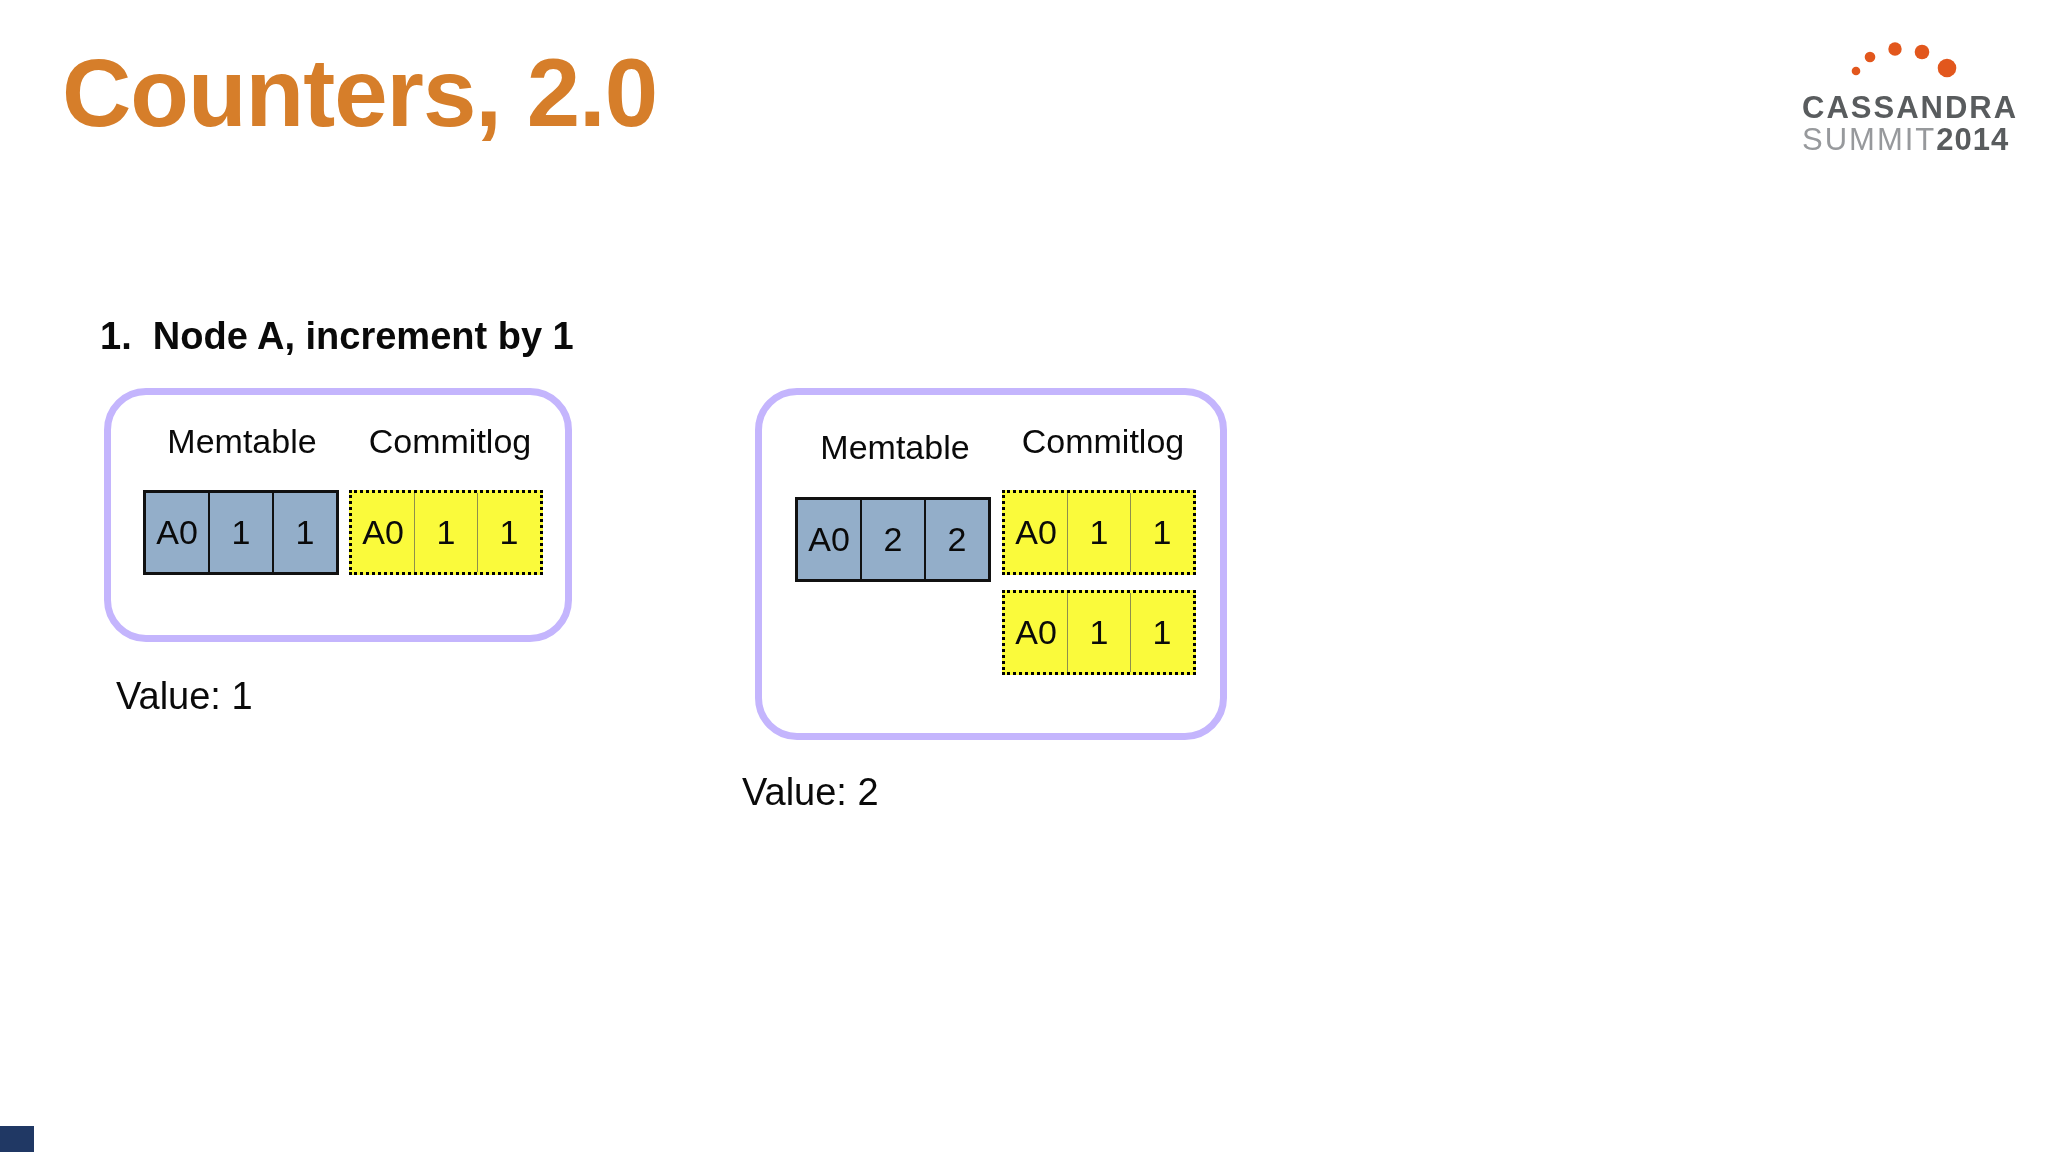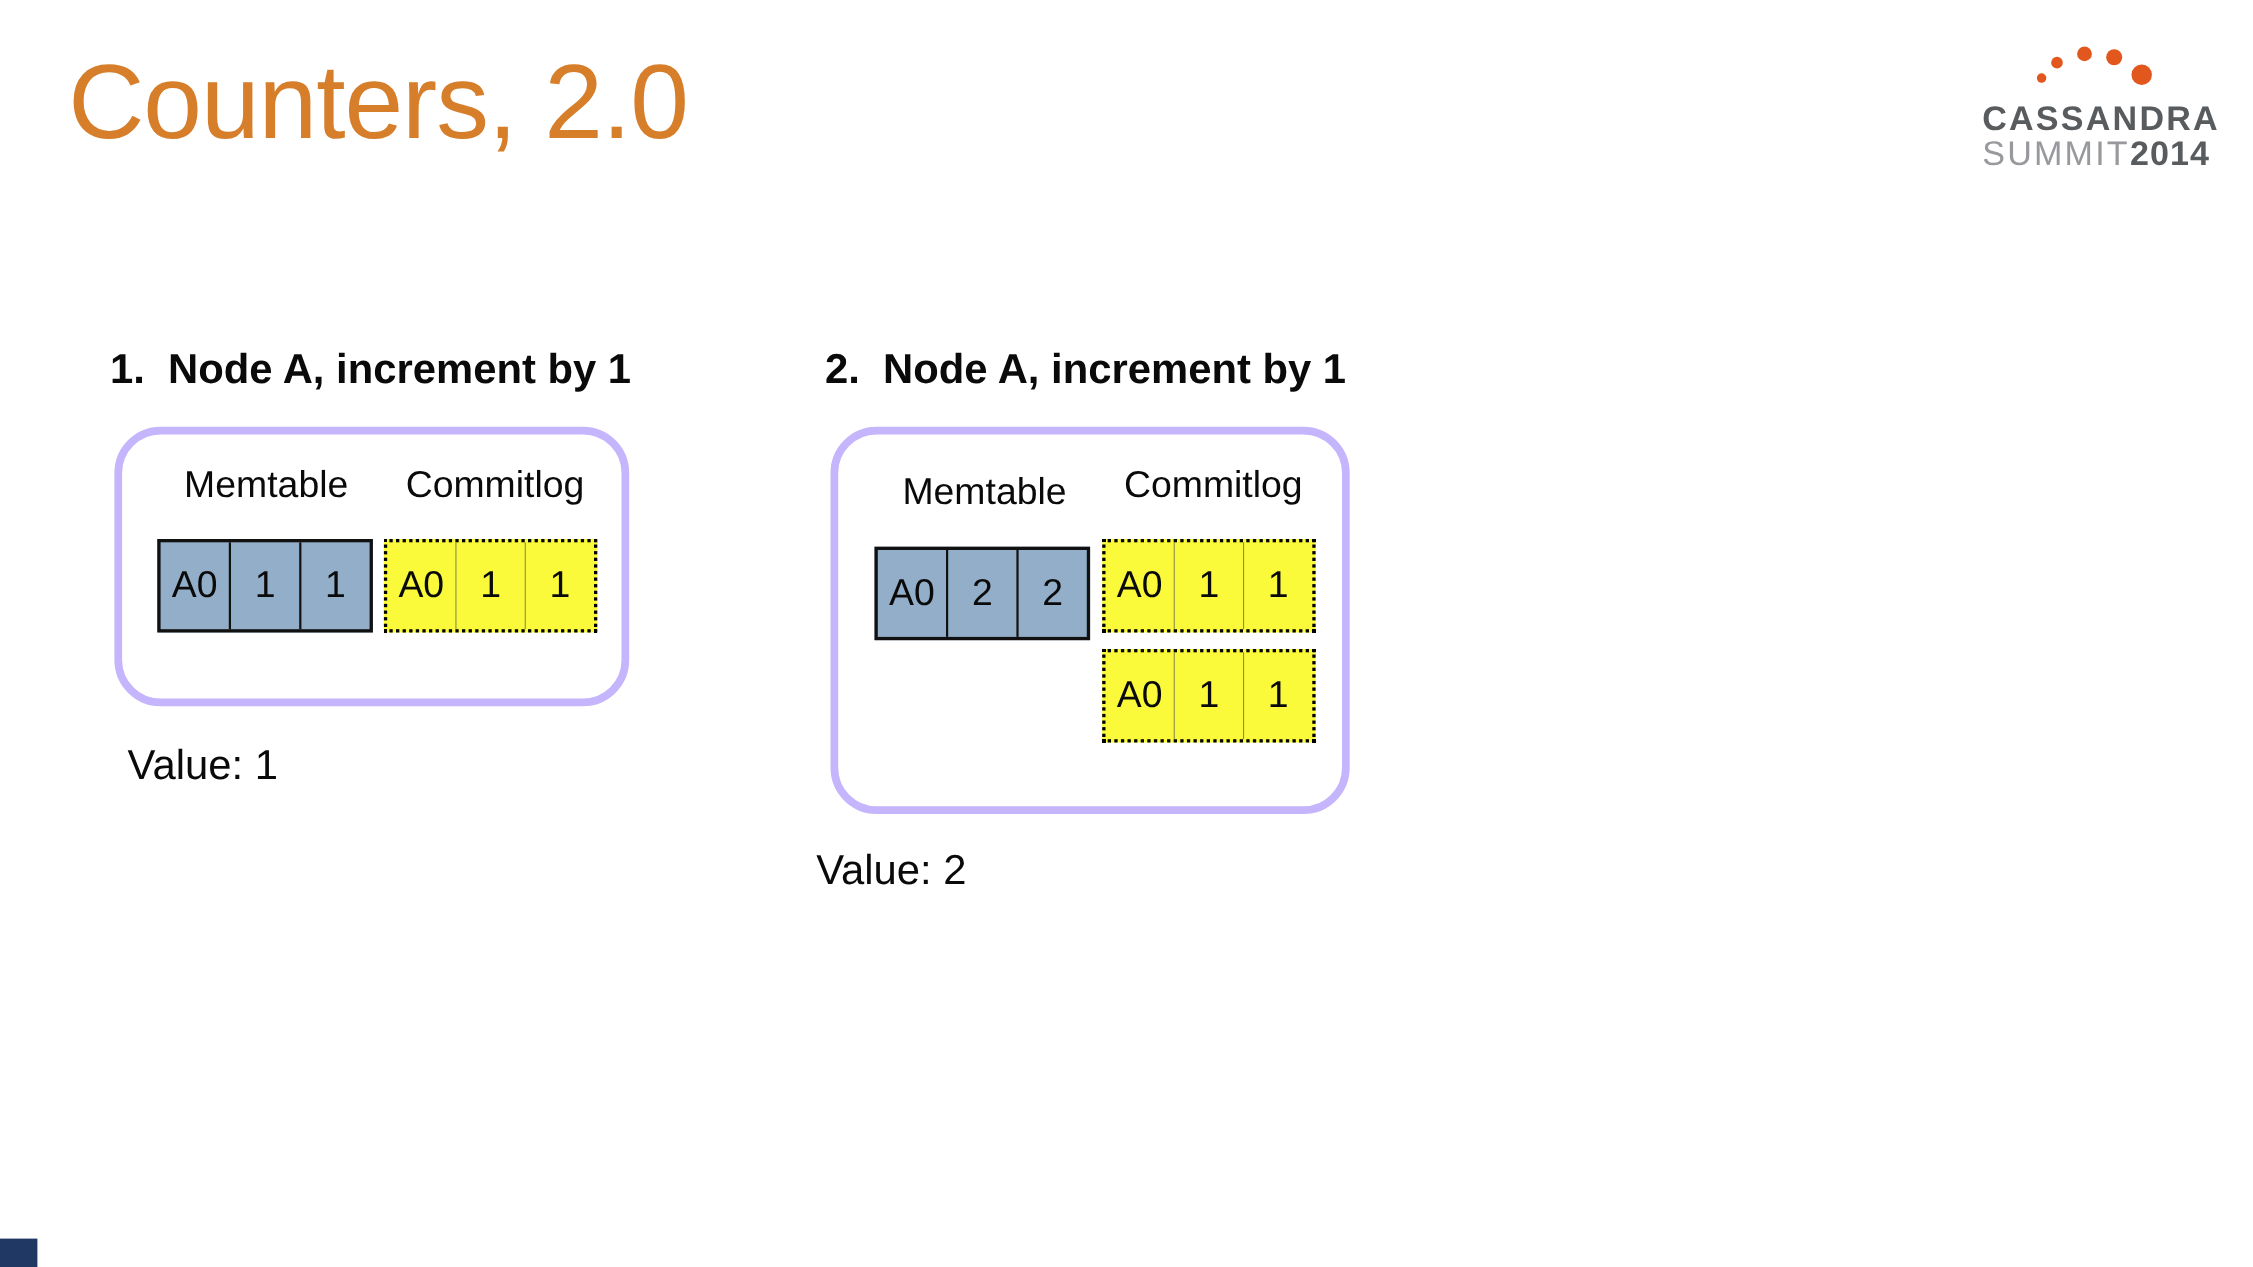--- a/index.html
+++ b/index.html
@@ -6,21 +6,21 @@
   .slide{
     position:relative;
     width:2048px;height:1152px;
     background:#ffffff;
     overflow:hidden;
     font-family:"Liberation Sans", sans-serif;
     color:#111;
   }
   .title{
     position:absolute;left:62px;top:38px;
-    font-size:96px;line-height:1.15;font-weight:400;
+    font-size:96px;line-height:1.15;font-weight:700;
     color:#D67E2A;letter-spacing:-1px;white-space:pre;
   }
   
   .logo{position:absolute;left:1800px;top:28px;width:214px;}
   .logo-dots{position:absolute;left:0;top:0;width:214px;height:56px;}
   .logo-line1{
     position:absolute;left:2px;top:62px;
     font-size:31px;font-weight:700;letter-spacing:2px;
     color:#595C5E;white-space:nowrap;
   }
@@ -103,21 +103,20 @@
 
     <div class="row log-row" style="left:238px;top:95px;">
       <div class="cell">A0</div>
       <div class="cell">1</div>
       <div class="cell">1</div>
     </div>
   </div>
 
   <div class="value-label value-1">Value: 1</div>
 
-  <div class="step-heading heading-2">2.  Node A, increment by 1</div>
 
   <div class="node-box node-box-2">
     <div class="store-label" style="left:38px;top:32px;">Memtable</div>
     <div class="store-label" style="left:246px;top:26px;">Commitlog</div>
 
     <div class="row mem-row" style="left:33px;top:102px;">
       <div class="cell">A0</div>
       <div class="cell">2</div>
       <div class="cell">2</div>
     </div>

